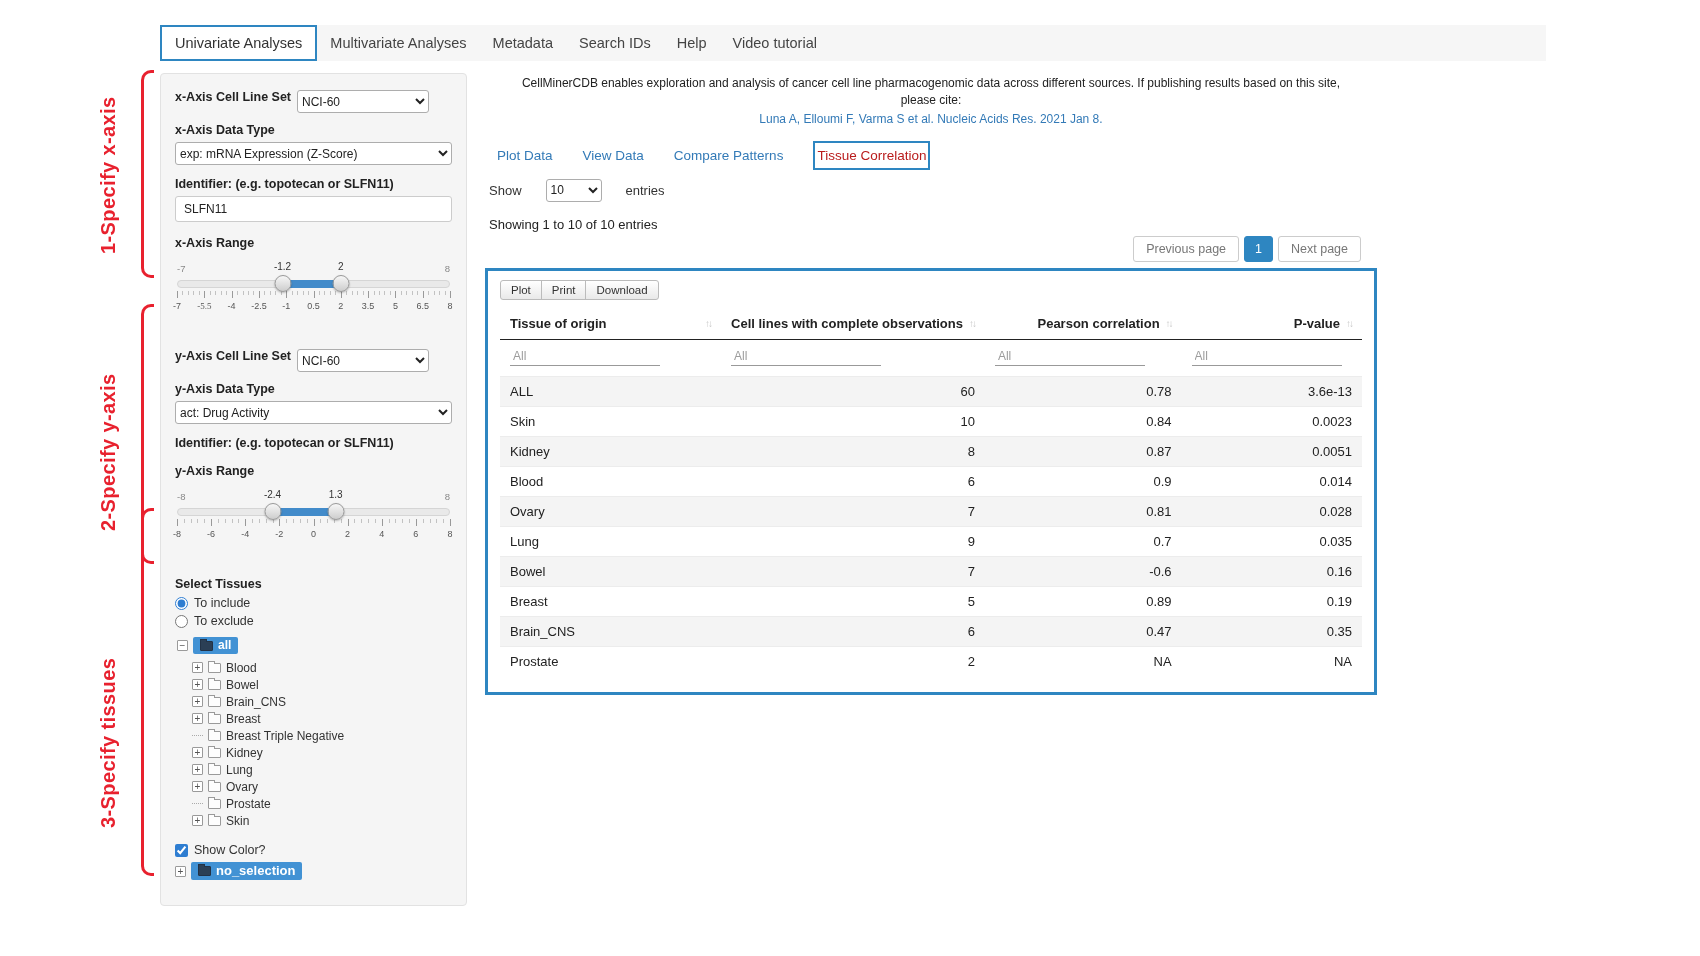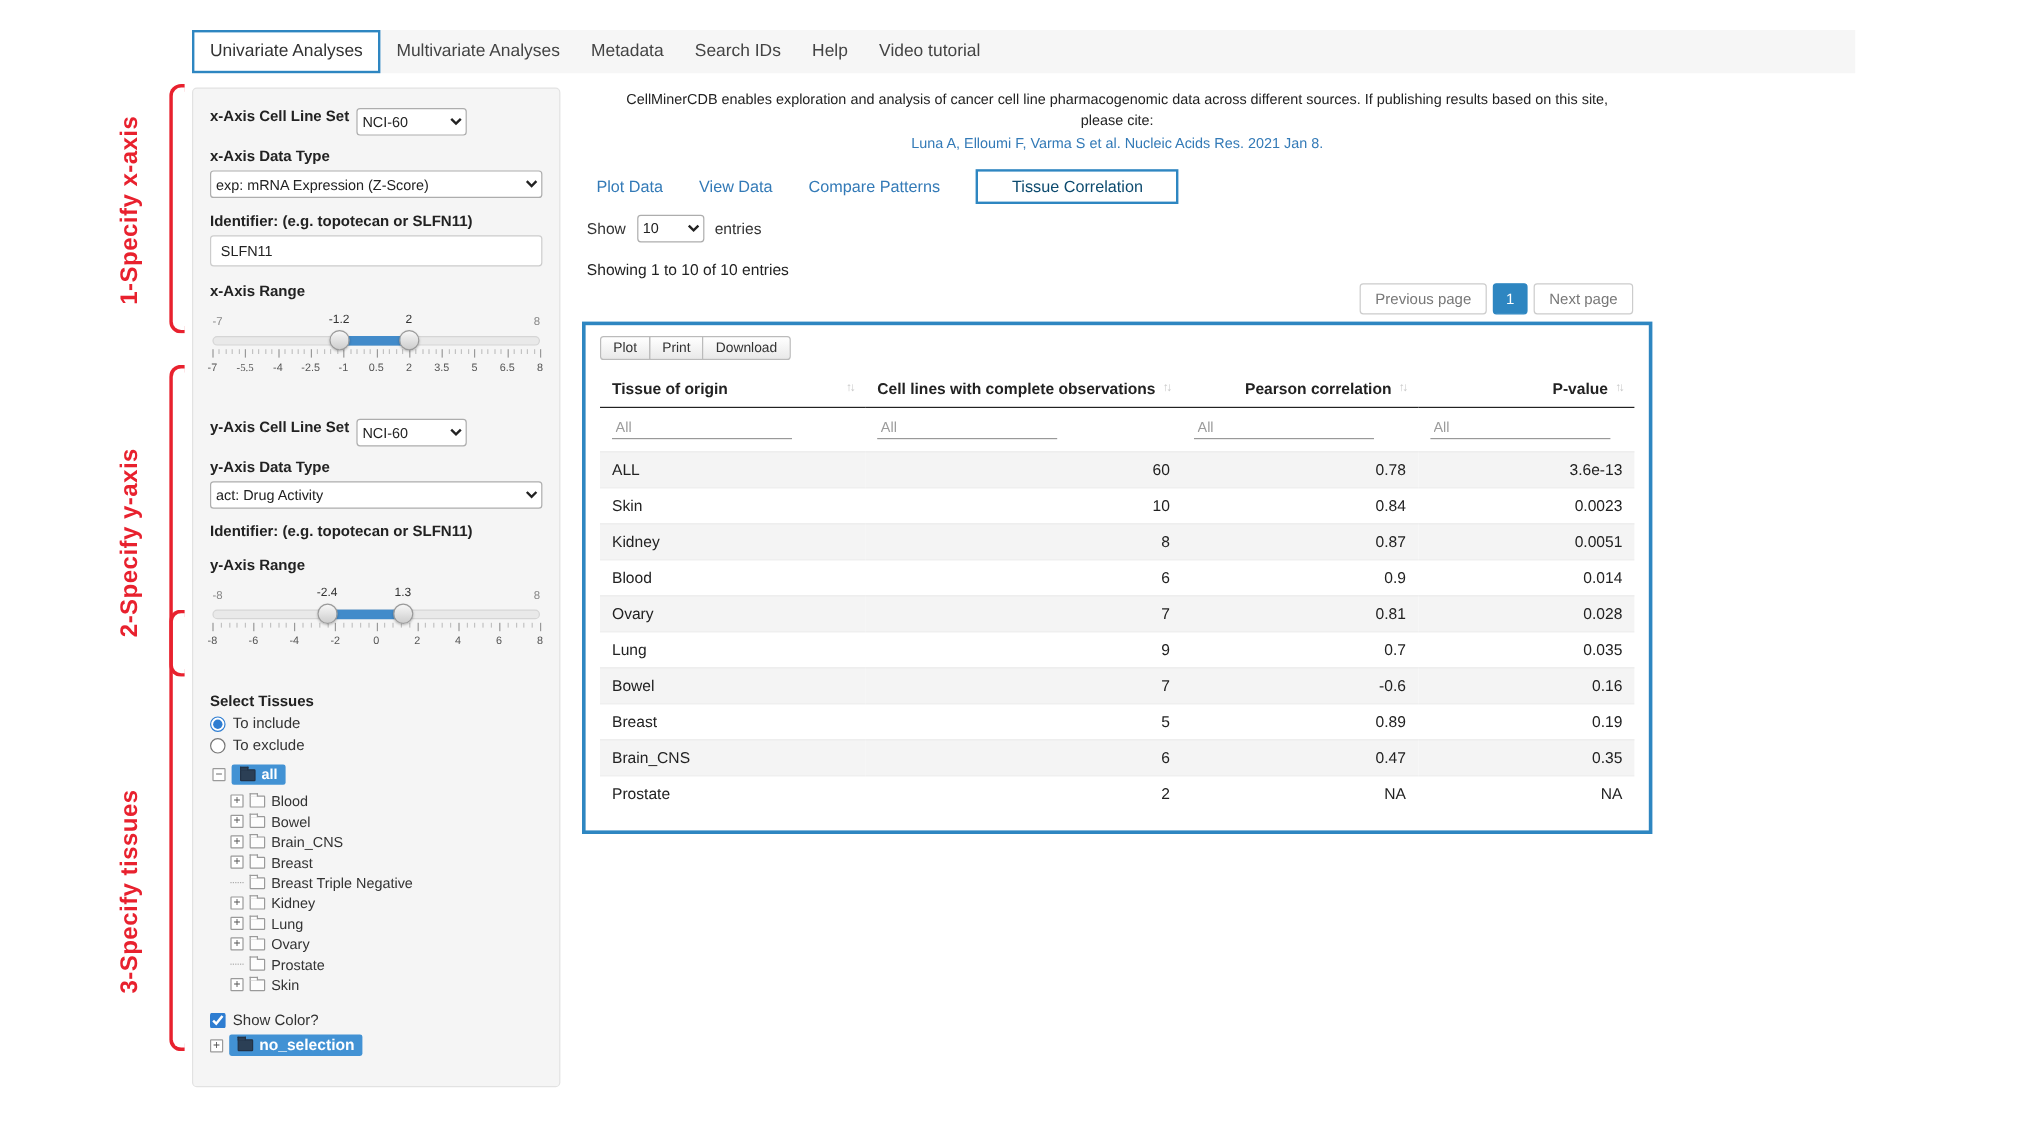--- a/index.html
+++ b/index.html
@@ -23,21 +23,21 @@
 .nav-item.active{background:#fff;border:2px solid var(--blue,#2e86c1);color:#333}
 .layout{display:flex;align-items:flex-start;margin-top:12px}
 
 
 .sidebar{width:307px;background:#f5f5f5;border:1px solid #e2e2e2;border-radius:4px;padding:16px 14px 20px;flex:none}
 .form-inline{display:flex;gap:6px;margin-bottom:8px}
 .b{font-weight:bold;font-size:12.5px;color:#222;white-space:nowrap}
 .blk{display:block;margin:10px 0 5px;font-weight:bold;font-size:12.5px;color:#222}
 .sect{margin-top:26px}
 select{font-family:inherit;font-size:12px;color:#222;background:#fff;border:1px solid #adadad;border-radius:3px;height:23px}
-.sel-inline{width:92px}
+.sel-inline{width:132px}
 .sel-full{width:100%;margin-bottom:2px}
 .txt{width:100%;height:26px;border:1px solid #ccc;border-radius:3px;padding:0 8px;font-size:12px;font-family:inherit;background:#fff;color:#222}
 
 
 .slider{position:relative;height:68px;margin:4px 2px 6px}
 .sl-track{position:absolute;left:0;right:0;top:25px;height:8px;background:#e9e9e9;border:1px solid #d5d5d5;border-radius:4px}
 .sl-bar{position:absolute;top:25px;height:8px;background:#428bca}
 .sl-handle{position:absolute;top:20px;width:17px;height:17px;border-radius:50%;background:linear-gradient(#f7f7f7,#cdcdcd);border:1px solid #999;transform:translateX(-50%);box-shadow:0 1px 2px rgba(0,0,0,.25);cursor:pointer}
 .sl-val{position:absolute;top:6px;transform:translateX(-50%);font-size:10px;color:#333}
 .sl-edge{position:absolute;top:8px;left:0;font-size:9.5px;color:#888}
@@ -63,22 +63,22 @@
 .tree-row{display:flex;align-items:center;gap:5px;height:17px;cursor:pointer}
 .tree-label{color:#333}
 .mt14{margin-top:14px}
 
 
 .main{width:892px;margin-left:18px}
 .citation{text-align:center;font-size:12px;color:#222;line-height:1.4;padding:0 24px;margin-top:2px}
 .citation-link{text-align:center;font-size:12px;color:var(--link,#337ab7);margin-top:3px;cursor:pointer}
 .tabs{display:flex;align-items:center;gap:30px;margin:15px 0 9px;padding-left:12px}
 .tab{color:var(--link,#2f7cb5);font-size:13.5px;cursor:pointer;white-space:nowrap}
-.tab.active{color:#0c4a6e;border:2px solid var(--blue,#2e86c1);padding:5px 28px;background:#fff}
-.show-row{display:flex;align-items:center;gap:9px;font-size:13px;padding-left:4px}
+.tab.active{color:#b91c1c;border:2px solid var(--blue,#2e86c1);padding:5px 2px;background:#fff}
+.show-row{display:flex;align-items:center;gap:24px;font-size:13px;padding-left:4px}
 .show-row select{width:56px}
 .showing{font-size:13px;margin:15px 0 0 4px;color:#222}
 .pag-row{display:flex;justify-content:flex-end;gap:5px;margin:4px 16px 6px 0}
 .pg{font-family:inherit;font-size:12.5px;color:#777;background:#fff;border:1px solid #ccc;border-radius:3px;padding:5px 12px;cursor:pointer}
 .pg.active{background:var(--pgblue,#2e86c1);border-color:var(--pgblue,#2e86c1);color:#fff;padding:5px 10px}
 
 .table-box{border:3px solid var(--blue,#1a6fb5);padding:9px 12px 16px;background:#fff}
 .btn-group{display:inline-flex;margin-bottom:10px}
 .xbtn{font-family:inherit;font-size:11.5px;color:#333;background:linear-gradient(#fff,#e9e9e9);border:1px solid #bbb;padding:3px 10px;margin-left:-1px;cursor:pointer}
 .xbtn:first-child{border-radius:3px 0 0 3px;margin-left:0}

